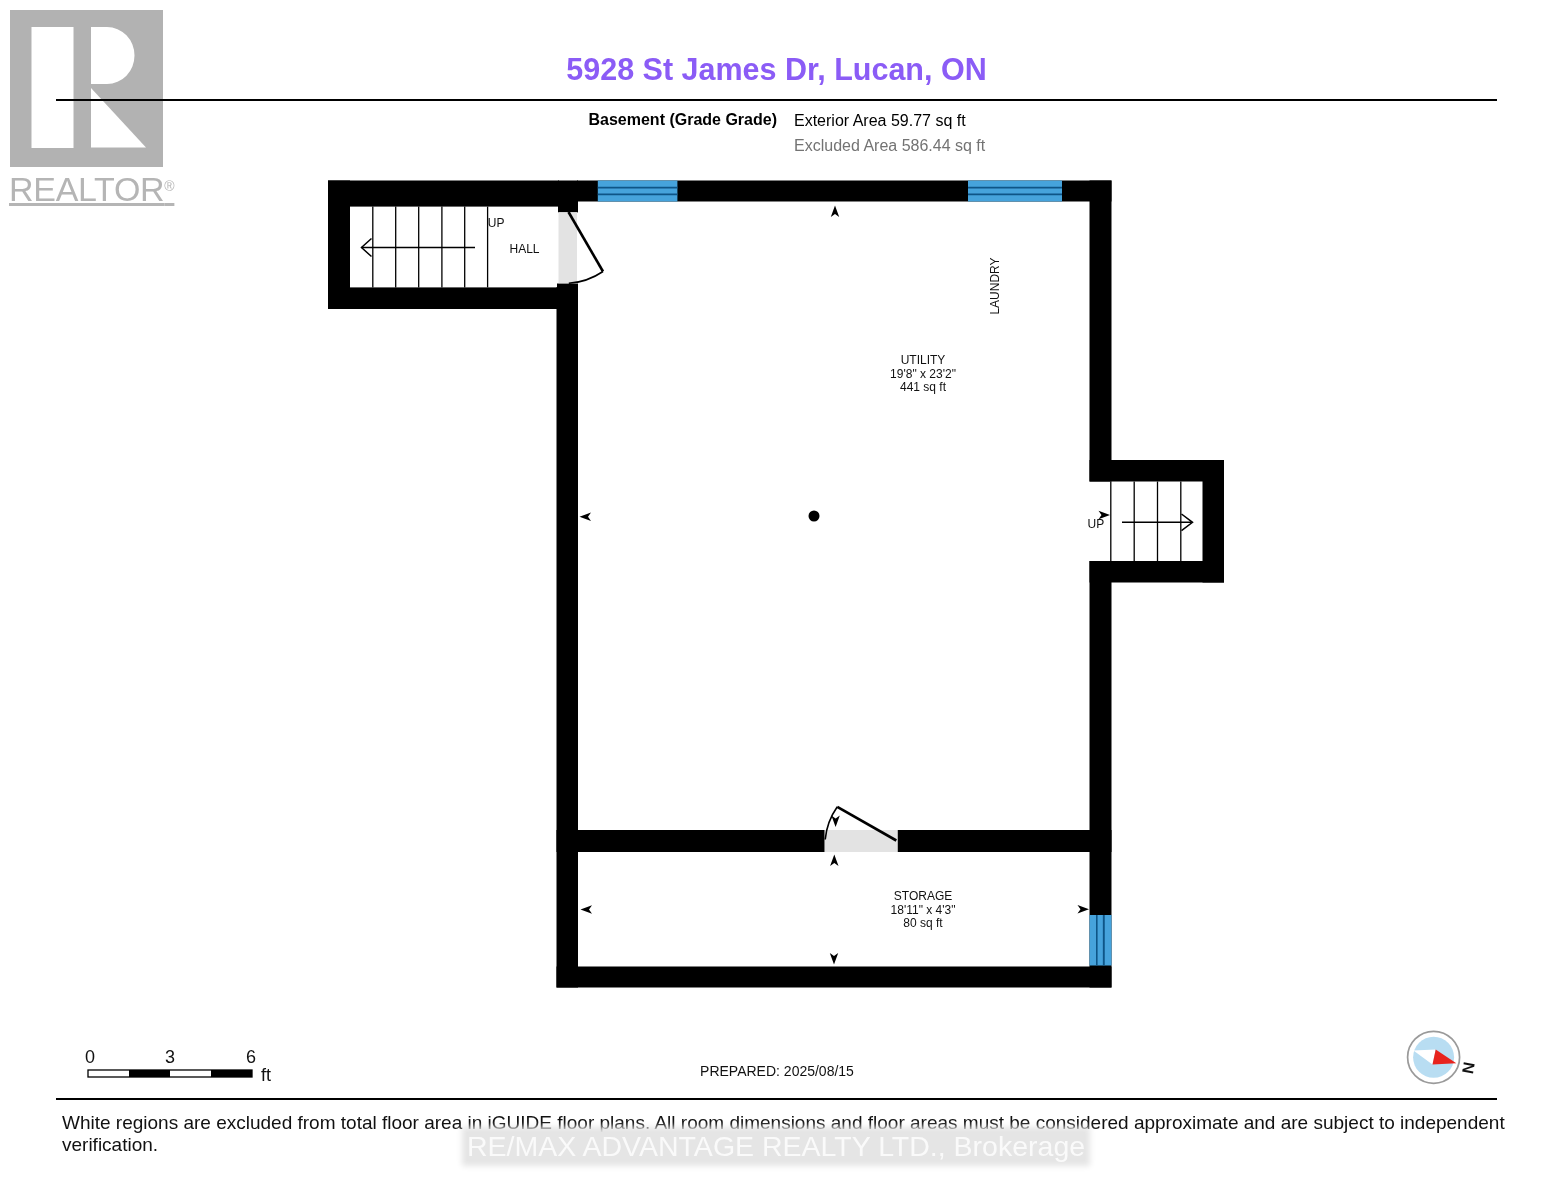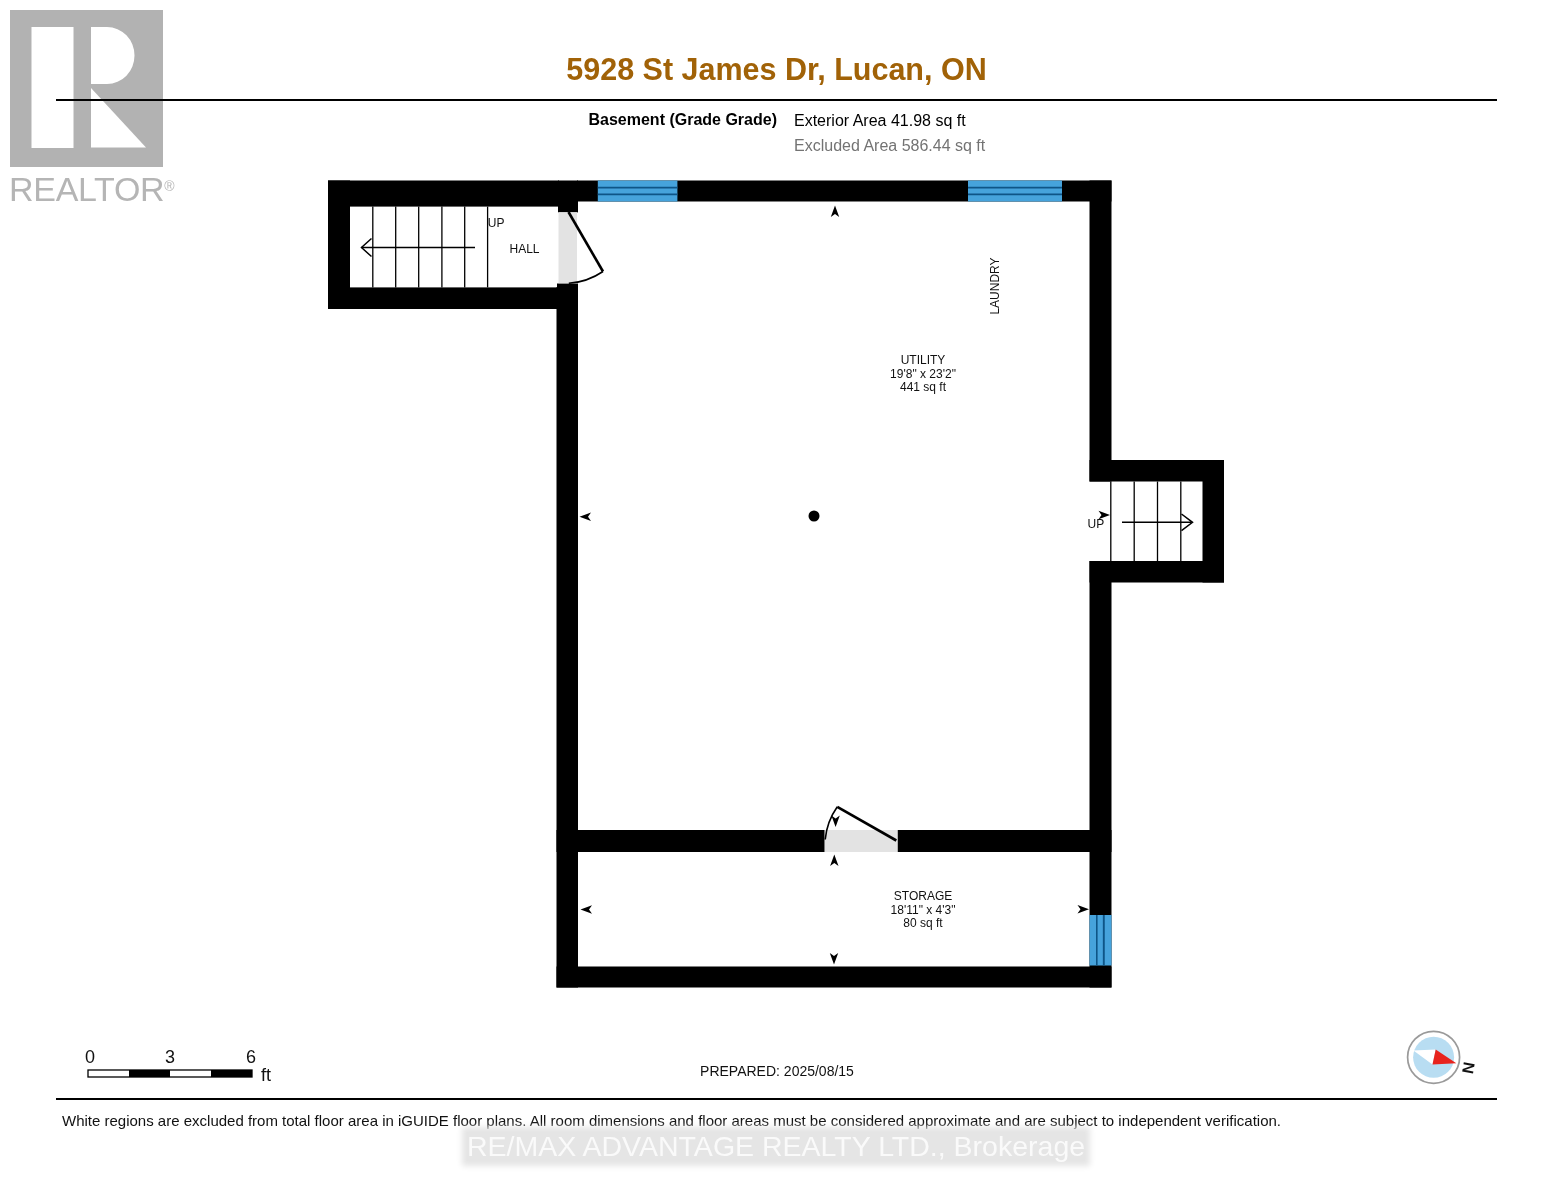--- a/index.html
+++ b/index.html
@@ -4,44 +4,44 @@
 <style>
   html,body{margin:0;padding:0;}
   body{width:1553px;height:1200px;position:relative;background:#ffffff;overflow:hidden;
        font-family:"Liberation Sans", sans-serif;}
   .abs{position:absolute;}
 </style>
 </head>
 <body>
 
 <div class="abs" style="left:0;width:1553px;top:52px;text-align:center;">
-  <span style="font-size:30.5px;font-weight:bold;color:#a16207;letter-spacing:0px;">5928 St James Dr, Lucan, ON</span>
+  <span style="font-size:30.5px;font-weight:bold;color:#8b5cf6;letter-spacing:0px;">5928 St James Dr, Lucan, ON</span>
 </div>
 
 <div class="abs" style="left:56px;top:98.6px;width:1441px;height:2.8px;background:#000;z-index:5;"></div>
 
 <div class="abs" style="left:0px;top:111px;width:777px;text-align:right;font-size:16px;font-weight:bold;color:#000;">Basement (Grade Grade)</div>
 
-<div class="abs" style="left:794px;top:111.5px;font-size:16px;color:#000;">Exterior Area 41.98 sq ft</div>
+<div class="abs" style="left:794px;top:111.5px;font-size:16px;color:#000;">Exterior Area 59.77 sq ft</div>
 
 <div class="abs" style="left:794px;top:136.8px;font-size:16px;color:#737373;">Excluded Area 586.44 sq ft</div>
 
 <svg class="abs" style="left:0;top:0;" width="220" height="220" viewBox="0 0 220 220">
   <g>
     <rect x="10" y="10" width="153" height="157" fill="#b2b2b2"></rect>
 
     <rect x="31.5" y="27" width="42" height="121" fill="#ffffff"></rect>
 
     <path d="M91,27 L107,27 A 27.5,28.5 0 1 1 107,84 L91,84 Z" fill="#ffffff"></path>
 
     <path d="M91,88 L146,147.5 L91,147.5 Z" fill="#ffffff"></path>
   </g>
 </svg>
 
-<div class="abs" style="left:9px;top:170px;font-size:34px;color:#b5b5b5;letter-spacing:-0.3px;">REALTOR<span style="font-size:14px;vertical-align:10px;">®</span></div>
+<div class="abs" style="left:9px;top:170px;font-size:34px;color:#b5b5b5;letter-spacing:-0.3px;text-decoration:underline;">REALTOR<span style="font-size:14px;vertical-align:10px;">®</span></div>
 
 <svg class="abs" style="left:0;top:0;" width="1553" height="1200" viewBox="0 0 1553 1200">
   <g fill="#000000">
 
     <rect x="577" y="180.5" width="534.5" height="21"></rect>
 
     <rect x="328" y="180.5" width="231" height="26.1"></rect>
 
     <rect x="328" y="180.5" width="22" height="128.5"></rect>
 
@@ -178,15 +178,15 @@
     <circle cx="1433.6" cy="1057.3" r="26" fill="#fff" stroke="#9a9a9a" stroke-width="1.7"></circle>
     <circle cx="1433.6" cy="1057.3" r="20.5" fill="#b8ddf2"></circle>
     <polygon points="1413.4,1050.5 1435.7,1049.5 1432.5,1064.4" fill="#fff"></polygon>
     <polygon points="1435.7,1049.5 1456.3,1063.3 1432.5,1064.4" fill="#e8231d"></polygon>
     <text x="0" y="0" font-size="16" font-weight="bold" fill="#111" text-anchor="middle" transform="translate(1463,1067) rotate(100)">N</text>
   </g>
 </svg>
 
 <div class="abs" style="left:56px;top:1097.5px;width:1441px;height:2.6px;background:#000;"></div>
 
-<div class="abs" style="left:62px;top:1112px;font-size:15px;color:#111;">White regions are excluded from total floor area in iGUIDE floor plans. All room dimensions and floor areas must be considered approximate and are subject to independent verification.</div>
+<div class="abs" style="left:62px;top:1112px;font-size:19px;color:#111;">White regions are excluded from total floor area in iGUIDE floor plans. All room dimensions and floor areas must be considered approximate and are subject to independent verification.</div>
 
 <div class="abs" style="left:776px;top:1132px;transform:translateX(-50%);white-space:nowrap;font-size:28.5px;color:#fafafa;background:#e5e5e5;box-shadow:0 0 6px 5px #e5e5e5;line-height:29px;">RE/MAX ADVANTAGE REALTY LTD., Brokerage</div>
 
 </body></html>

